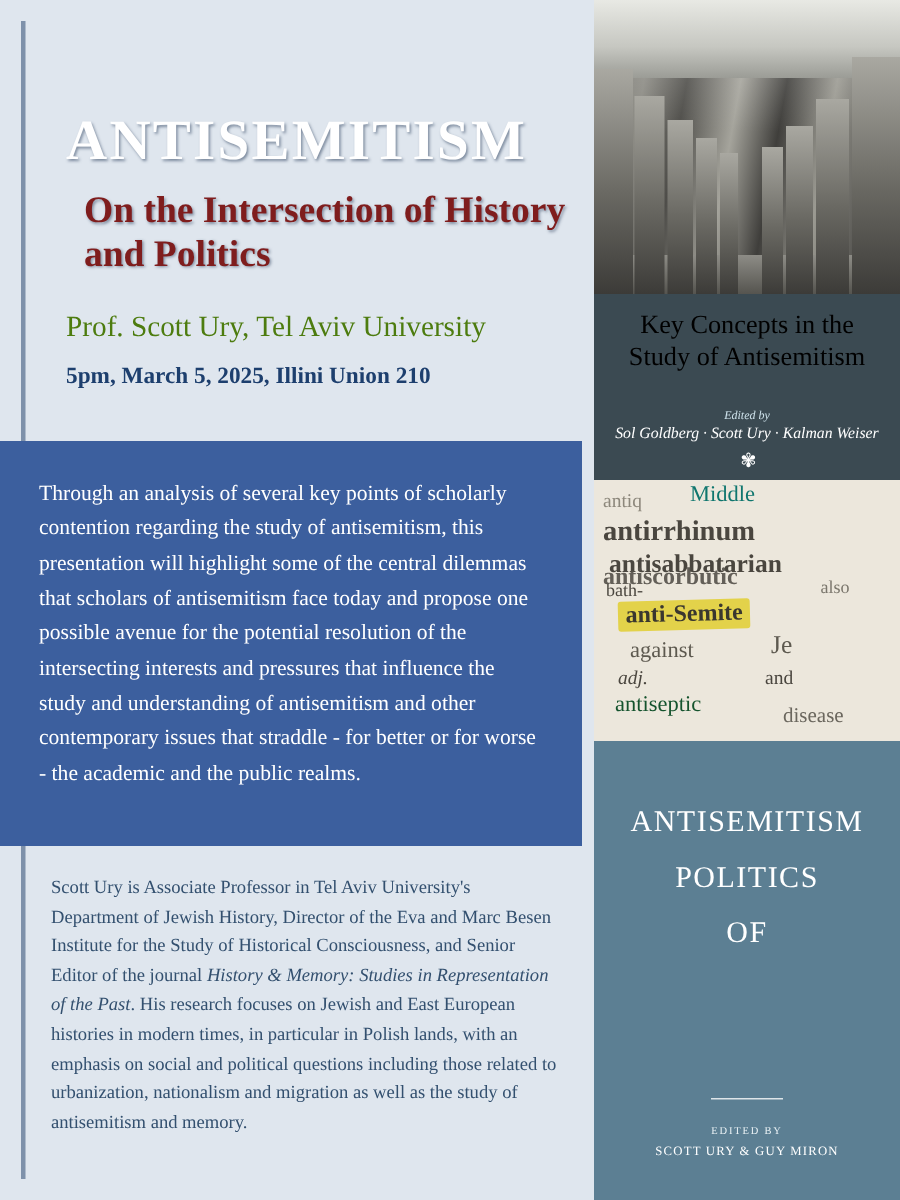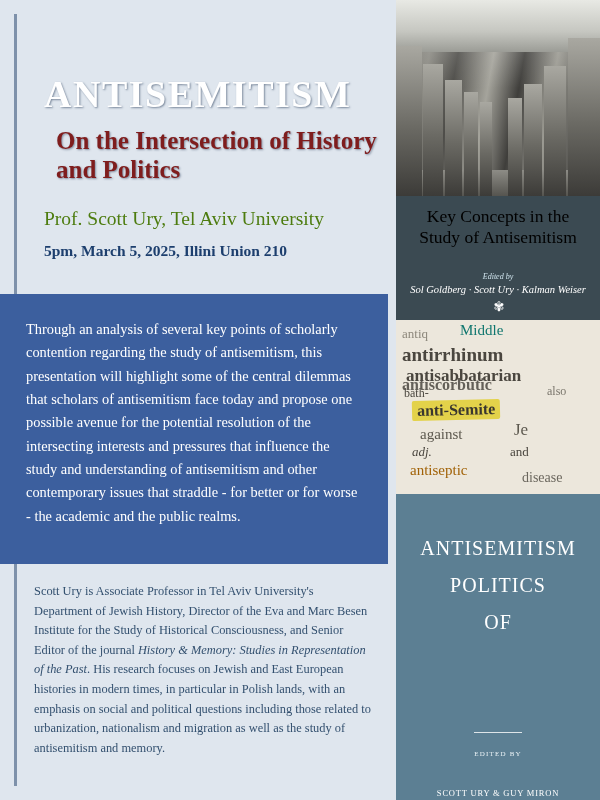--- a/index.html
+++ b/index.html
@@ -276,21 +276,20 @@
   }
   .book3-editors {
     position: absolute;
     left: 8px; top: 268px;
     width: 188px;
     text-align: center;
     font-family: "Liberation Serif", serif;
     font-size: 8.5px;
     letter-spacing: 0.8px;
     color: #ffffff;
-    margin-top: 26px;
   }
 </style>
 </head>
 <body>
 
 <div class="poster">
 
   <div class="left-rule"></div>
 
   <div class="left-col">
@@ -340,21 +339,21 @@
       <div class="dict-word" style="left:10px; top:46px; font-size:17px; font-weight:bold;">antisabbatarian</div>
       <div class="dict-word" style="left:6px;  top:24px; font-size:19px; font-weight:bold;">antirrhinum</div>
       <div class="dict-word" style="left:8px;  top:66px; font-size:12px;">bath-</div>
       <div class="dict-word" style="left:138px;top:64px; font-size:12px; color:#7a766c;margin-left:13px;">also</div>
       <div class="dict-word" style="left:6px;  top:56px; font-size:16px; font-weight:bold; color:#55514a; opacity:0.9;">antiscorbutic</div>
       <div class="highlight-word">anti-Semite</div>
       <div class="dict-word" style="left:24px; top:106px;font-size:15px; color:#5d594f;">against</div>
       <div class="dict-word" style="left:118px;top:100px;font-size:17px; color:#5d594f;">Je</div>
       <div class="dict-word" style="left:16px; top:124px;font-size:13px; font-style:italic;">adj.</div>
       <div class="dict-word" style="left:74px; top:124px;font-size:13px;margin-left:40px;">and</div>
-      <div class="dict-word" style="left:14px; top:142px;font-size:15px; color:#a16207;">antiseptic</div>
+      <div class="dict-word" style="left:14px; top:142px;font-size:15px; color:#14532d;">antiseptic</div>
       <div class="dict-word" style="left:126px;top:150px;font-size:14px; color:#6b675e;">disease</div>
     </div>
 
     <div class="book3">
       <div class="book3-title">
         <div>ANTISEMITISM</div>
         <div>POLITICS</div>
         <div>OF</div>
       </div>
       <div class="book3-rule"></div>

